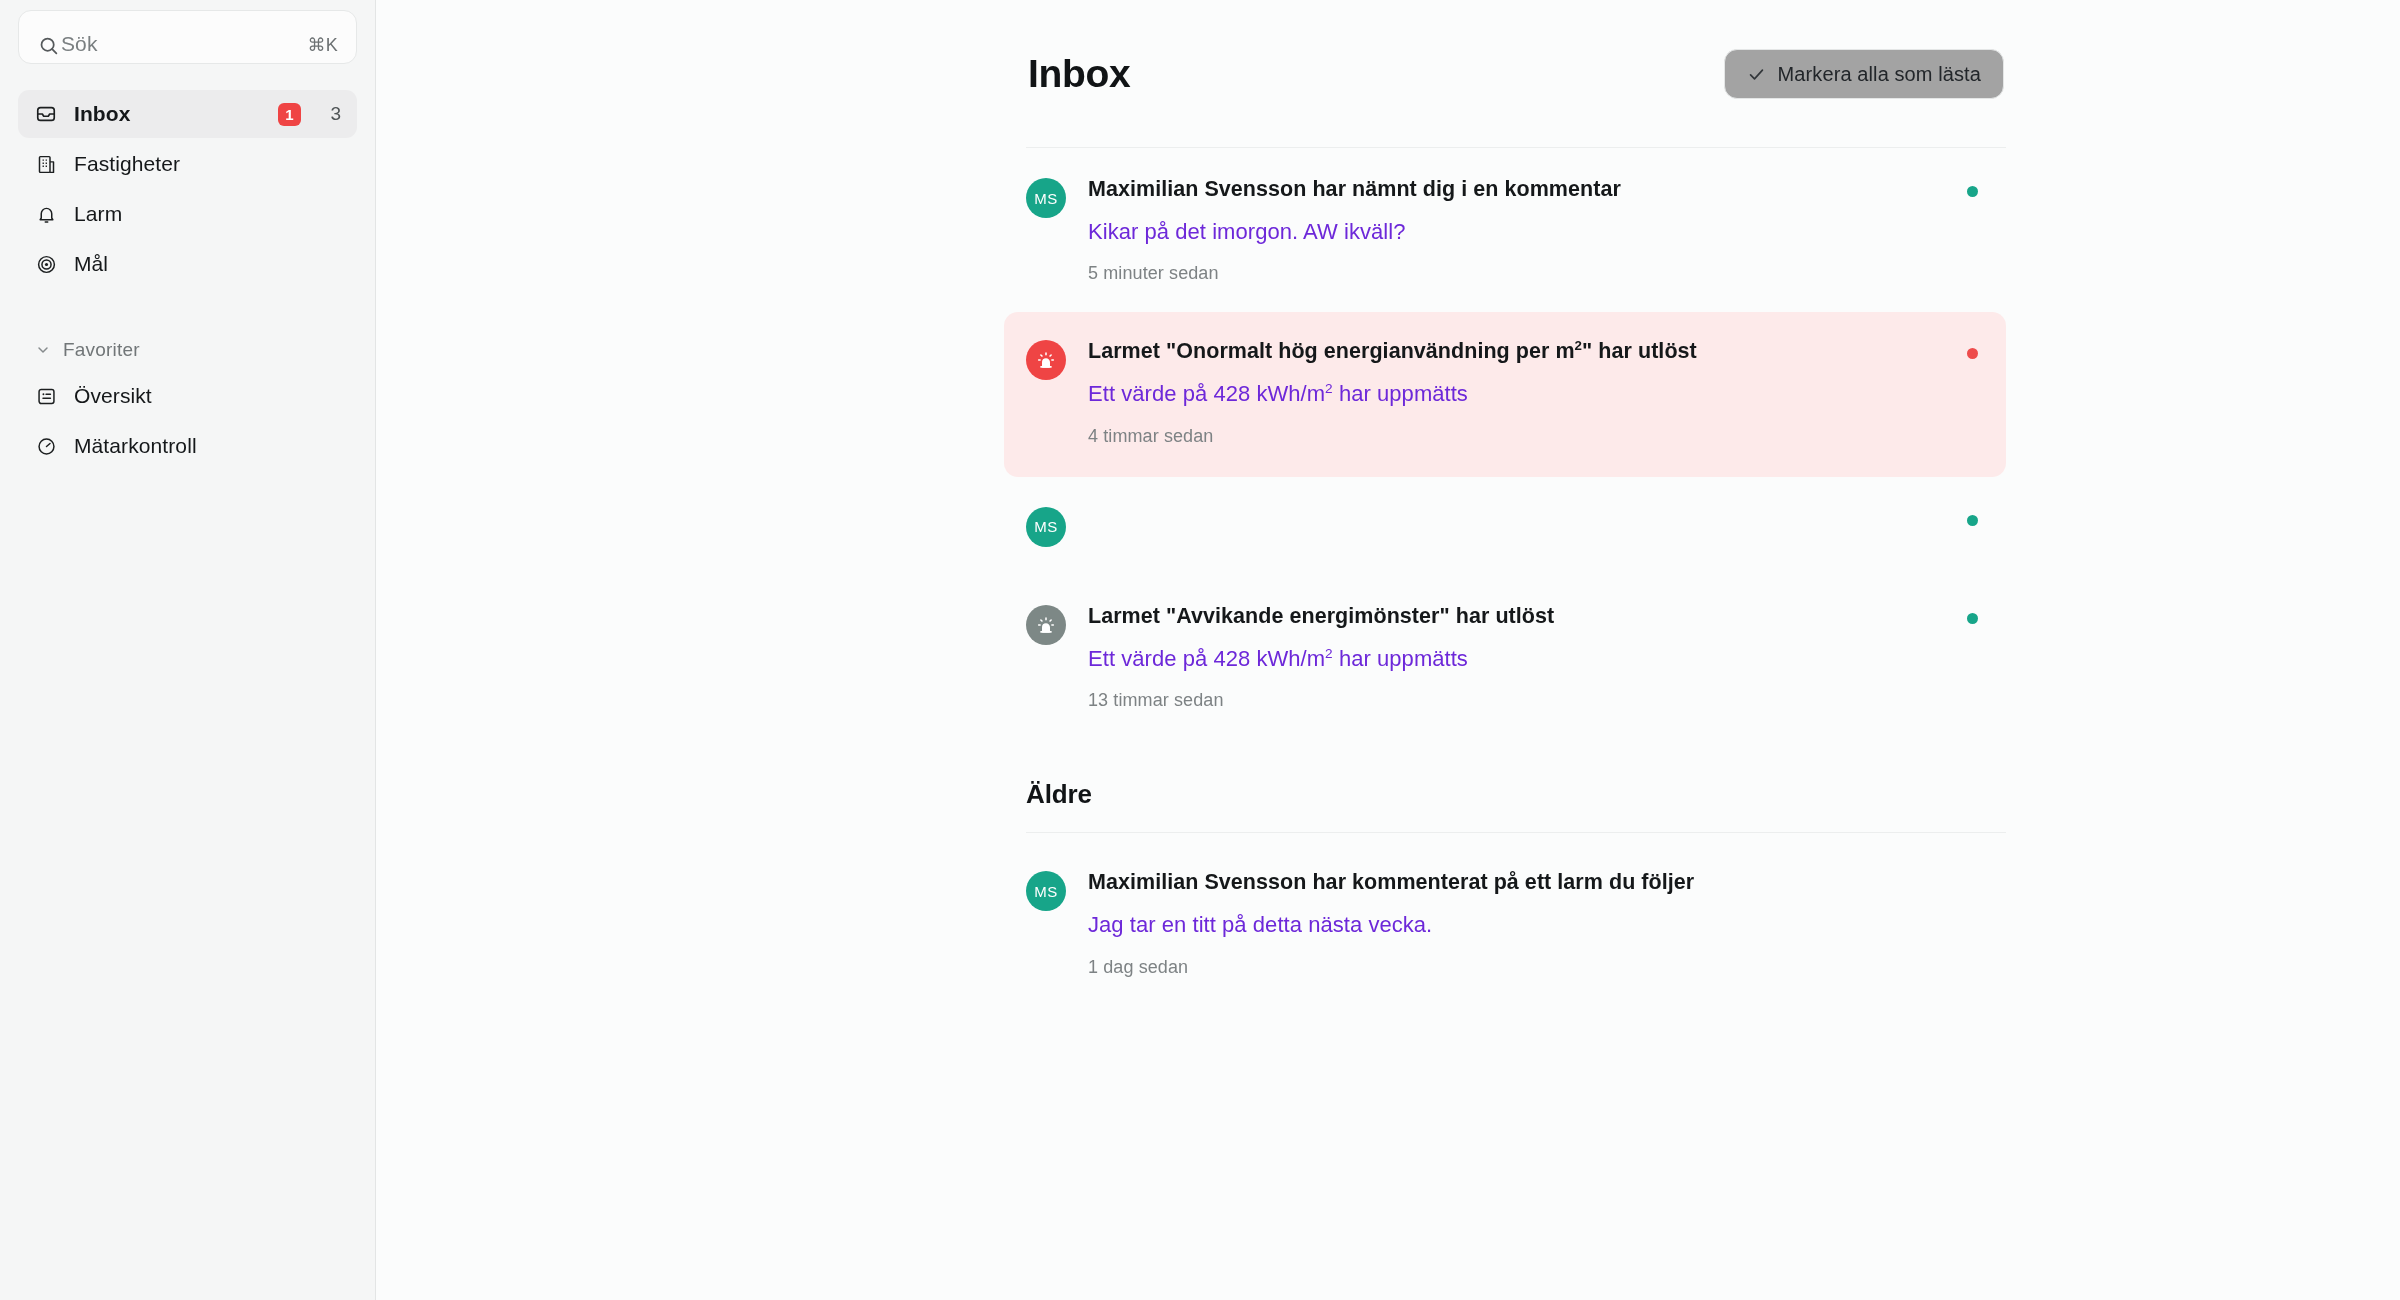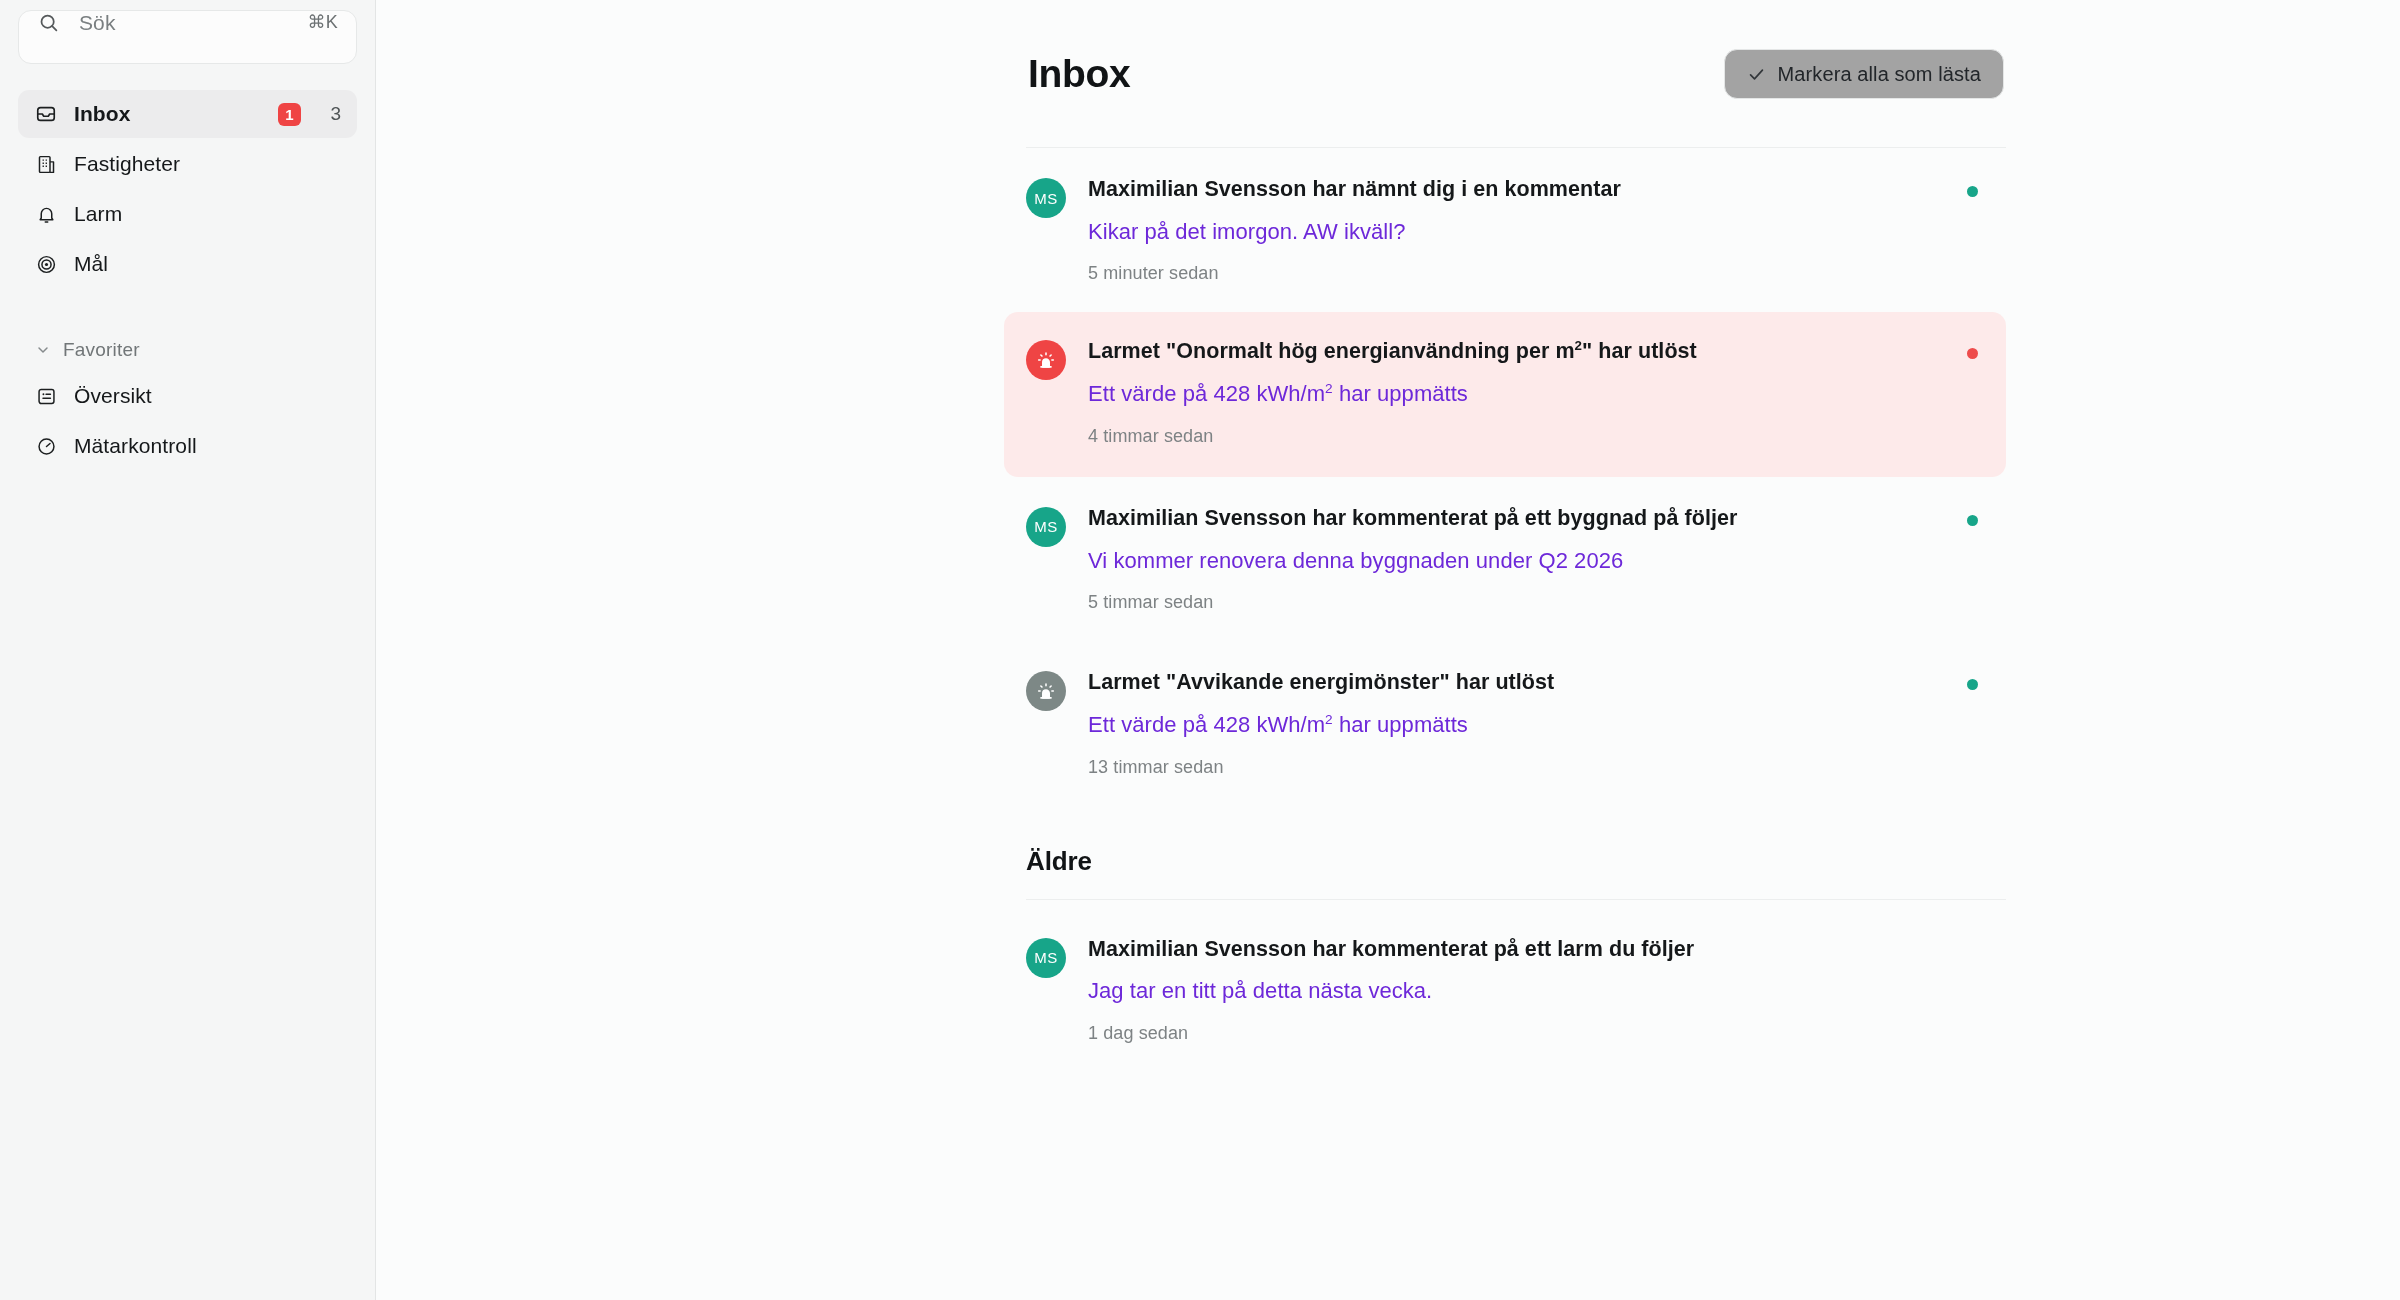--- a/index.html
+++ b/index.html
@@ -25,23 +25,23 @@
     position: relative;
   }
 
   .search-box {
     margin-top: 10px;
     height: 54px;
     background: #fcfcfc;
     border: 1px solid #e6e8e8;
     border-radius: 13px;
     display: flex;
-    align-items: flex-start;
-    padding: 0 18px;
-    gap: 20px;
+    align-items: flex-end;
+    padding: 7px 18px;
+    gap: 2px;
   }
   .search-icon { width: 22px; height: 22px; flex: 0 0 22px; color: #55595b; display:flex; align-items:center; justify-content:center;}
   .search-placeholder {
     flex: 1;
     font-size: 21px;
     color: #7a7f81;
     letter-spacing: .1px;
   }
   .search-kbd {
     font-size: 18px;
@@ -372,25 +372,20 @@
             <div class="notif-sub">
               <span>Ett värde på 428 kWh/m</span><sup>2</sup><span> har uppmätts</span>
             </div>
             <div class="notif-time">4 timmar sedan</div>
           </div>
           <span class="notif-dot"></span>
         </div>
 
         <div class="notif">
           <div class="avatar">MS</div>
-          <div class="notif-body">
-            <div class="notif-title">Maximilian Svensson har kommenterat på ett byggnad på följer</div>
-            <div class="notif-sub">Vi kommer renovera denna byggnaden under Q2 2026</div>
-            <div class="notif-time">5 timmar sedan</div>
-          </div>
           <span class="notif-dot"></span>
         </div>
 
         <div class="notif">
           <div class="siren gray">
             <svg width="22" height="22" viewBox="0 0 24 24" fill="none" stroke="currentColor" stroke-width="1.7" stroke-linecap="round">
               <path d="M8.5 19.5h7v-5a3.5 3.5 0 0 0-7 0v5z" fill="currentColor" stroke="currentColor" stroke-linejoin="round"></path>
               <path d="M6.5 19.5h11"></path>
               <path d="M12 6.2V4.4M7.6 7.7 6.4 6.5M16.4 7.7l1.2-1.2M5.6 12H4M18.4 12H20"></path>
             </svg>

